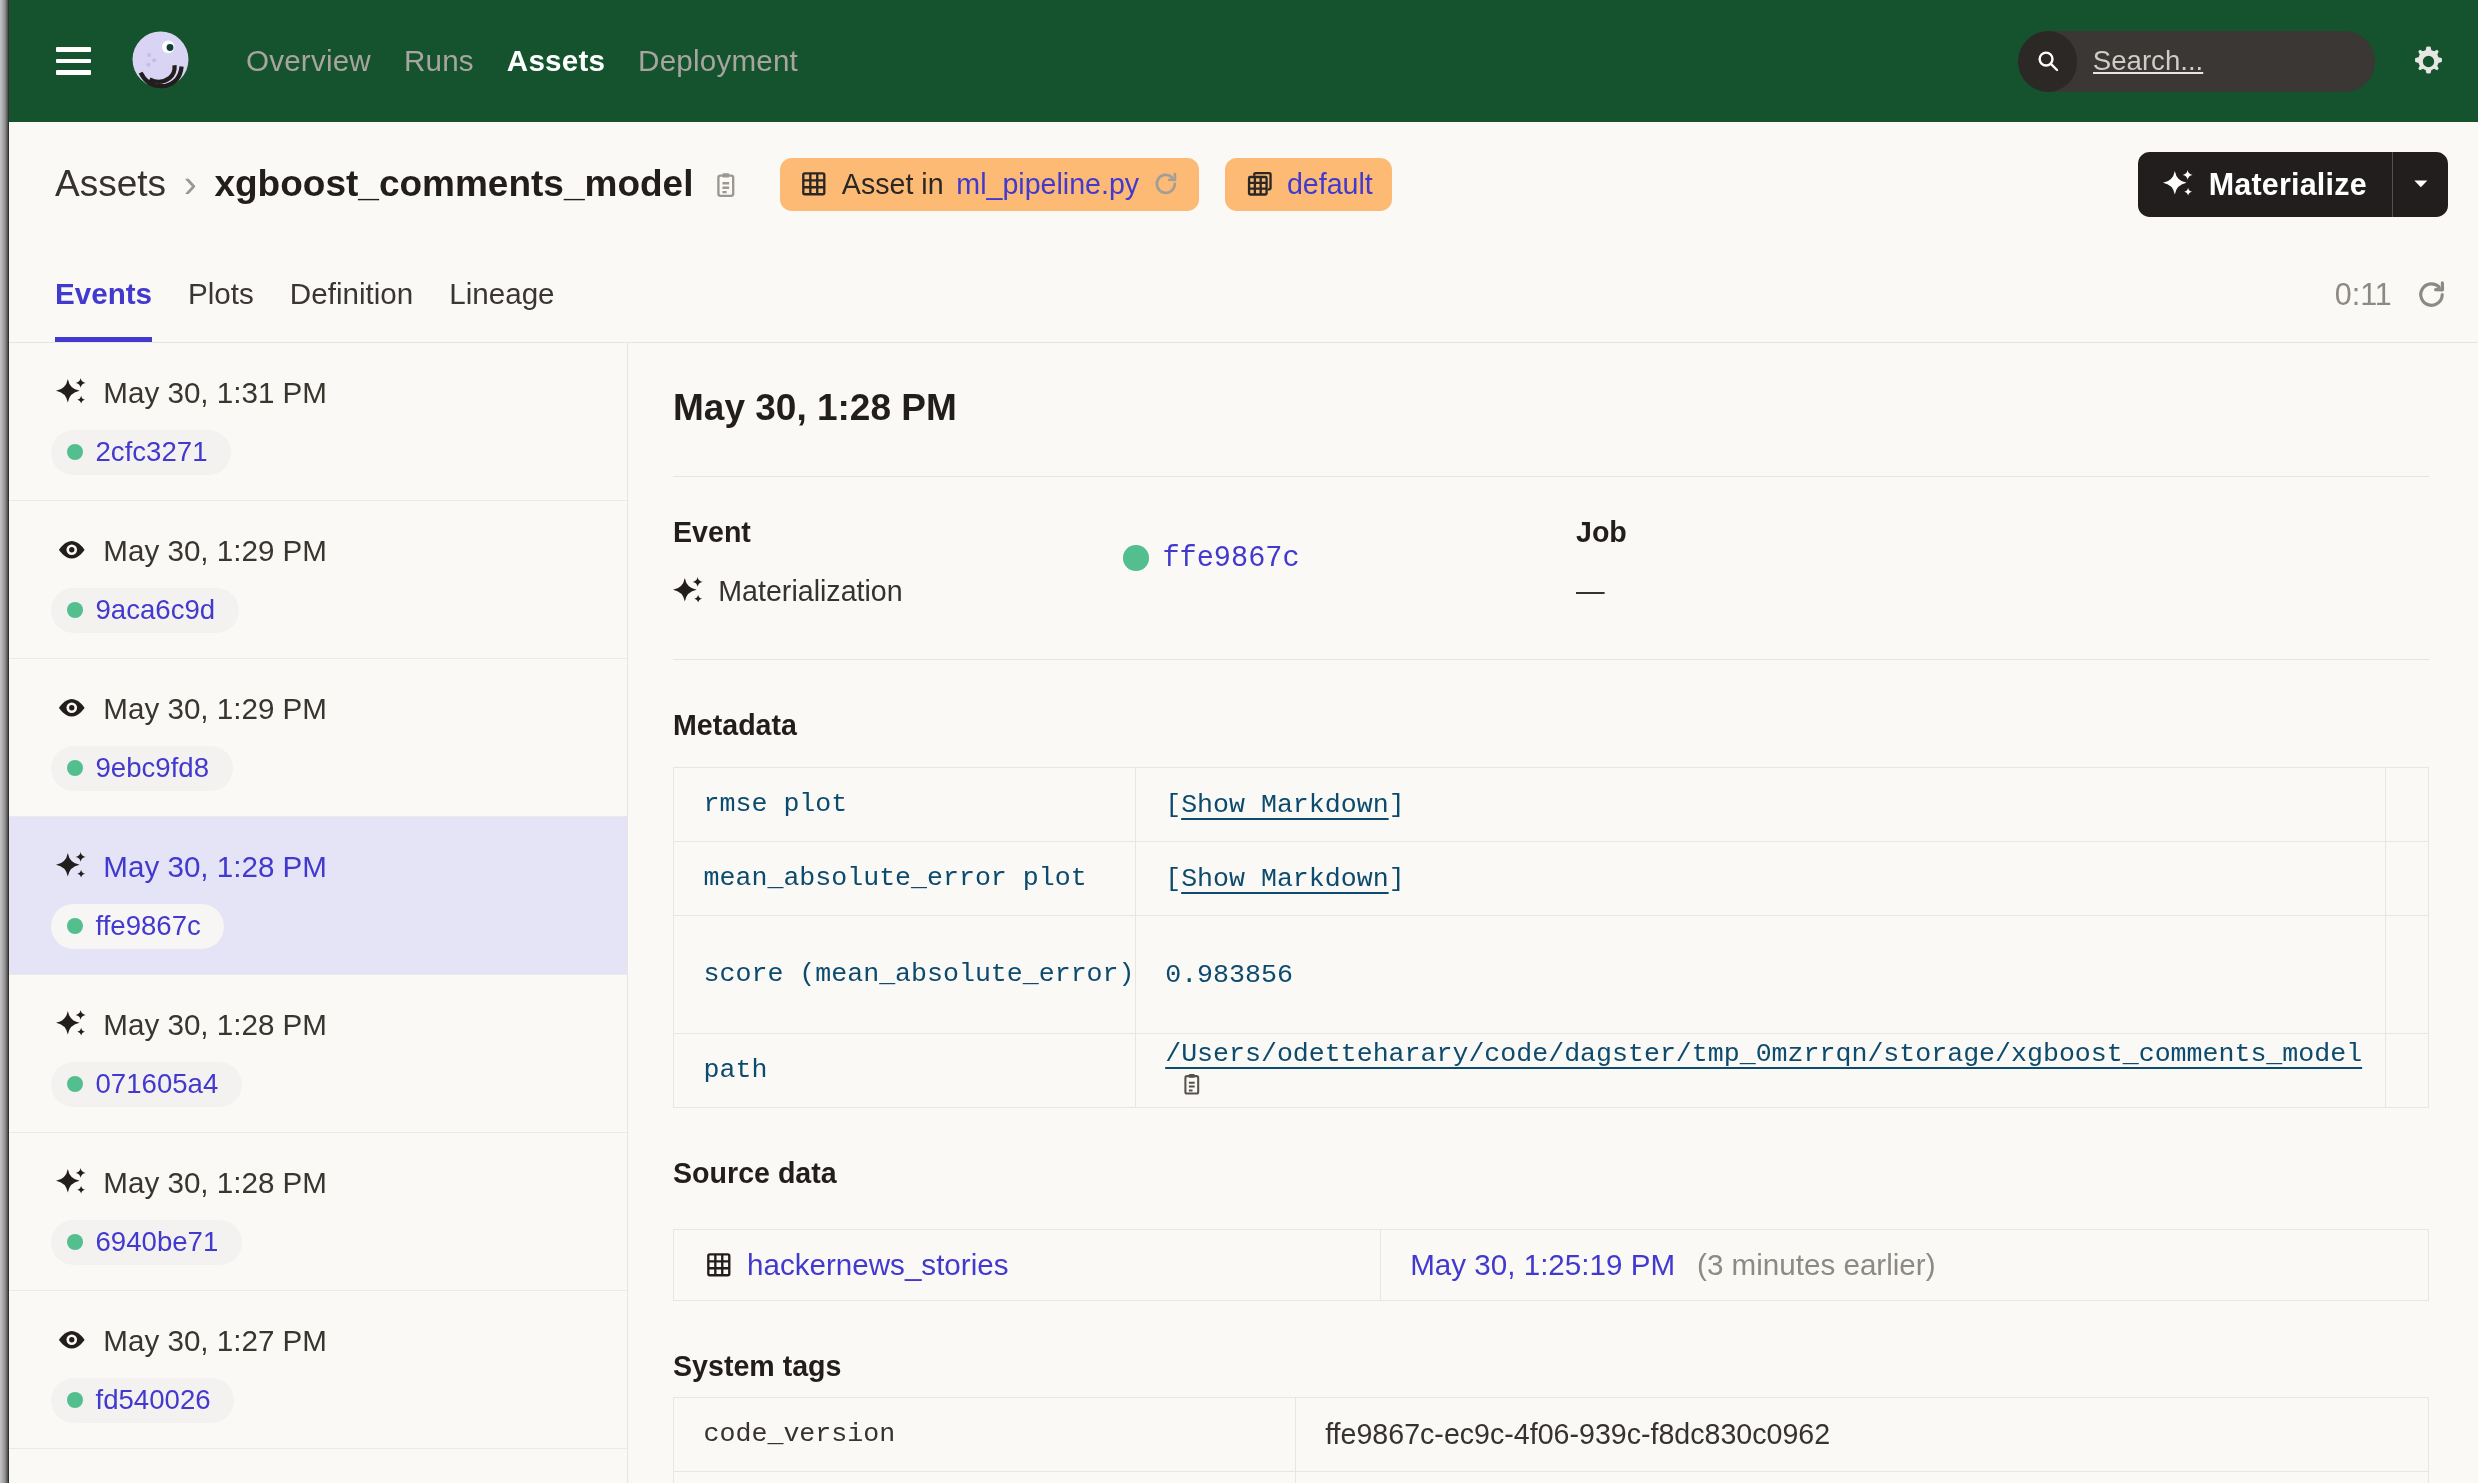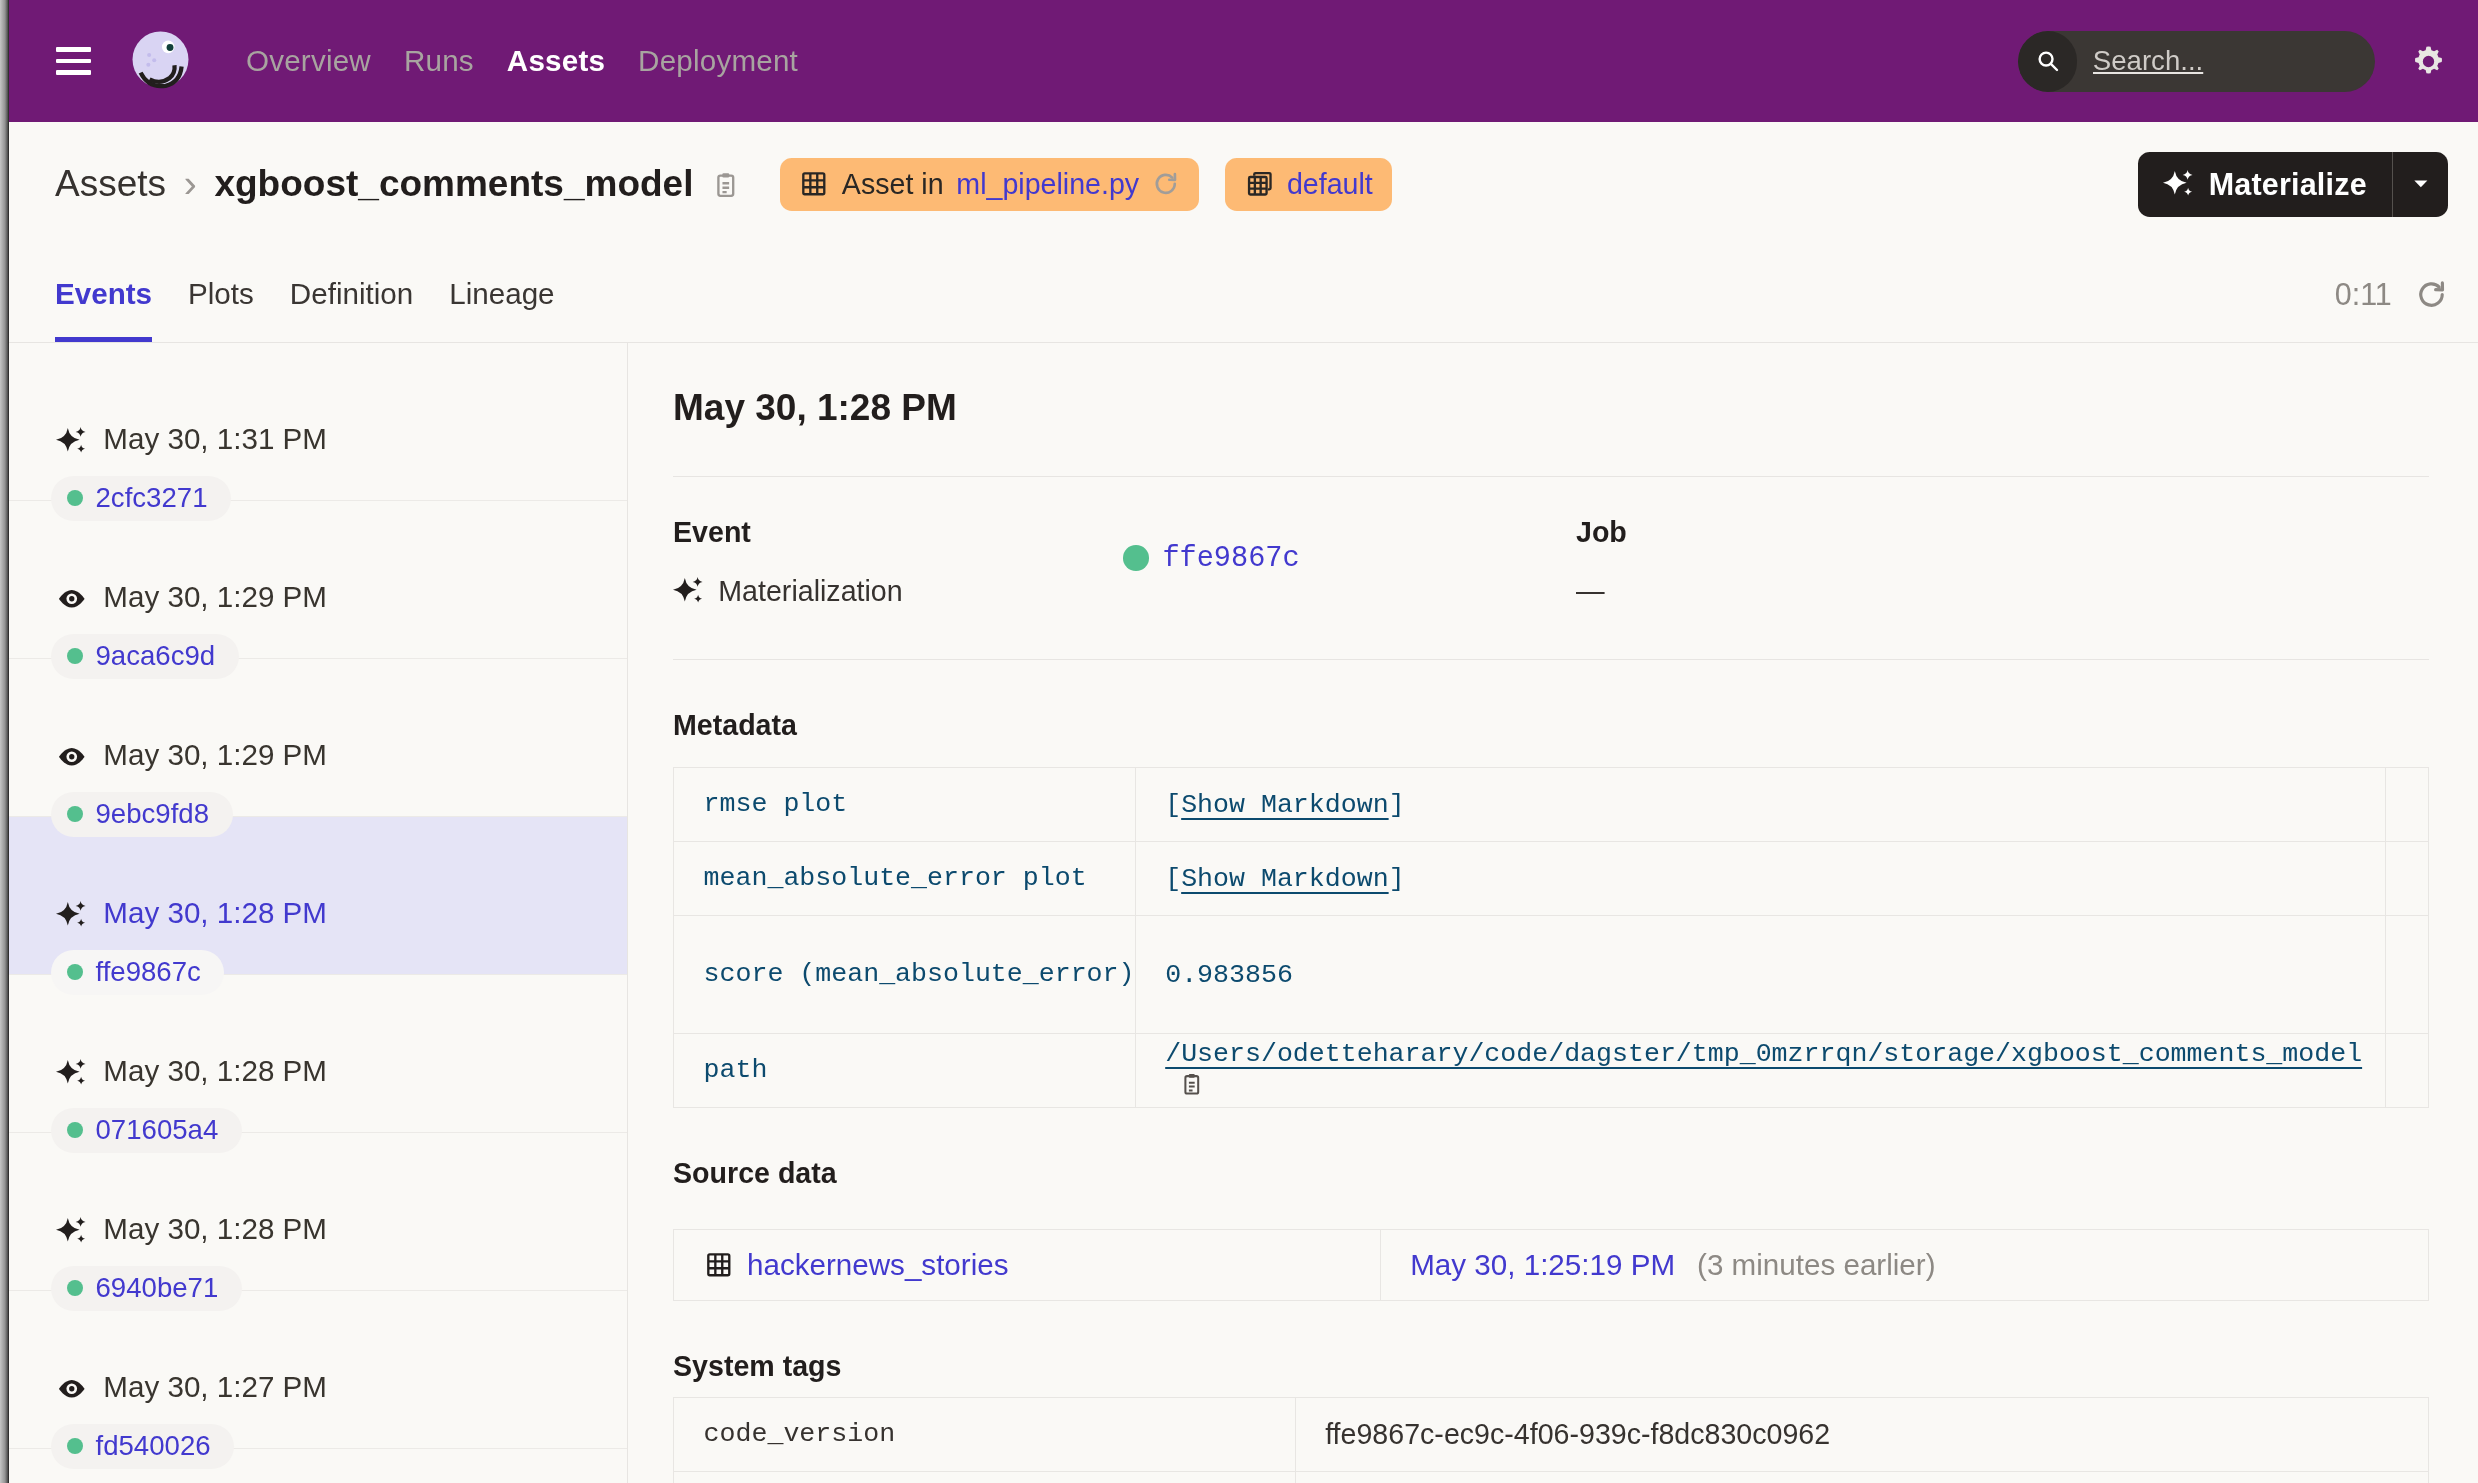--- a/index.html
+++ b/index.html
@@ -6,21 +6,21 @@
   body{
     width:2478px;height:1484px;overflow:hidden;position:relative;
     background:#FAF9F6;color:#221E1D;
     font-family:"Liberation Sans",sans-serif;
     -webkit-font-smoothing:antialiased;
   }
   .window-edge{position:absolute;left:0;top:0;width:8.9px;height:1484px;z-index:90;
     background:linear-gradient(to right,#C6C6C6,#939393 55%,#4a4a4a 88%,#1B1918);}
 
   
-  .topnav{height:122px;background:#701a75;display:flex;align-items:center;padding:0 33px 0 56px;}
+  .topnav{height:122px;background:#14532d;display:flex;align-items:center;padding:0 33px 0 56px;}
   .hamburger{width:35px;height:27.6px;display:flex;flex-direction:column;justify-content:space-between;cursor:pointer;}
   .hamburger span{height:4.9px;background:#FFFFFF;border-radius:1px;}
   .logo{width:73px;height:73px;margin-left:33px;flex:0 0 auto;}
   .nav-links{display:flex;align-items:center;margin-left:49px;gap:33px;}
   .nav-link{font-size:29.6px;color:#A8A4A0;cursor:pointer;letter-spacing:0.2px;}
   .nav-link.active{color:#FFFFFF;font-weight:bold;}
   .topnav-right{margin-left:auto;display:flex;align-items:center;gap:37px;}
   .search-pill{width:357px;height:61px;background:#3B3734;border-radius:30.5px;display:flex;align-items:center;overflow:hidden;}
   .search-iconwrap{width:59px;height:61px;border-radius:30.5px;background:#2B2826;display:flex;align-items:center;justify-content:center;flex:0 0 auto;}
   .search-input{flex:1;background:transparent;border:none;outline:none;color:#E8E5E2;font-size:27.6px;padding:0 11.8px 0 15.8px;font-family:"Liberation Sans",sans-serif;text-decoration:underline;}
@@ -52,21 +52,21 @@
   .tab.active::after{content:"";position:absolute;left:0;right:0;bottom:0;height:4.9px;background:#4239CE;}
   .tabs-right{margin-left:auto;display:flex;align-items:center;gap:23.6px;color:#8D8984;}
   .countdown{font-size:30.5px;}
   .refresh-btn{width:33px;height:33px;color:#8D8984;cursor:pointer;}
 
   
   .content{display:flex;height:1142px;}
   .sidebar{width:627px;flex:0 0 auto;border-right:1px solid #E7E5E2;overflow:hidden;}
   .event-item{height:158px;border-bottom:1px solid #ECEAE7;padding:33px 0 0 56px;box-sizing:border-box;cursor:pointer;}
   .event-item.selected{background:#E5E4F6;}
-  .event-head{display:flex;align-items:flex-end;gap:15.8px;margin-top:46px;}
+  .event-head{display:flex;align-items:flex-start;gap:15.8px;}
   .event-head .eicon{width:31.5px;height:31.5px;color:#221E1D;flex:0 0 auto;}
   .event-time{font-size:29.6px;color:#39352F;}
   .event-item.selected .event-time{color:#4239CE;}
   .run-pill{display:inline-flex;align-items:center;gap:12.8px;height:45px;border-radius:22.7px;background:#F4F2F0;margin:19.7px 0 0 -4.9px;padding:0 23.6px 0 15.8px;cursor:pointer;}
   .event-item.selected .run-pill{background:#F7F6F5;}
   .dot{width:15.8px;height:15.8px;border-radius:50%;background:#54BF8E;flex:0 0 auto;}
   .run-id{font-size:27.6px;color:#4239CE;}
 
   .main{flex:1;padding:43px 49px 0 45px;overflow:hidden;}
   .detail-title{font-size:37px;font-weight:bold;color:#221E1D;line-height:43px;margin:0;}

